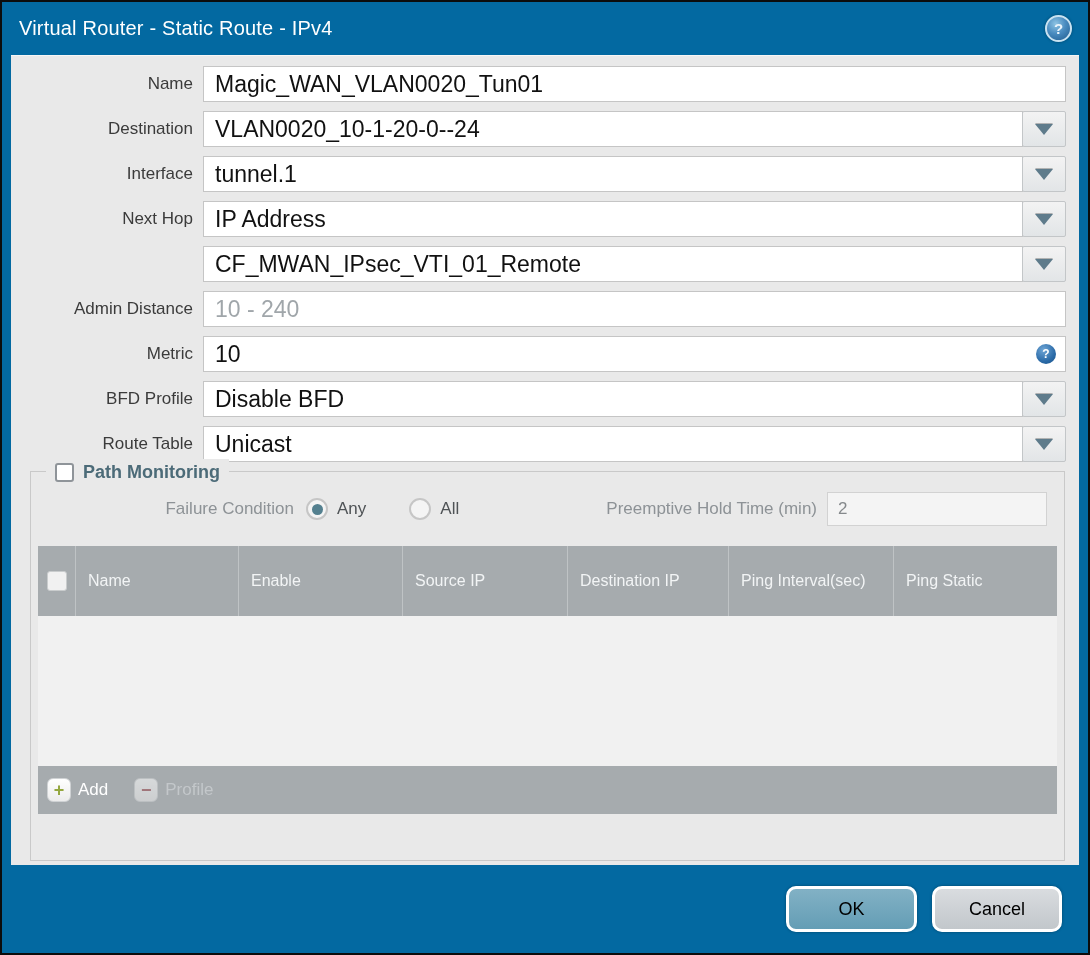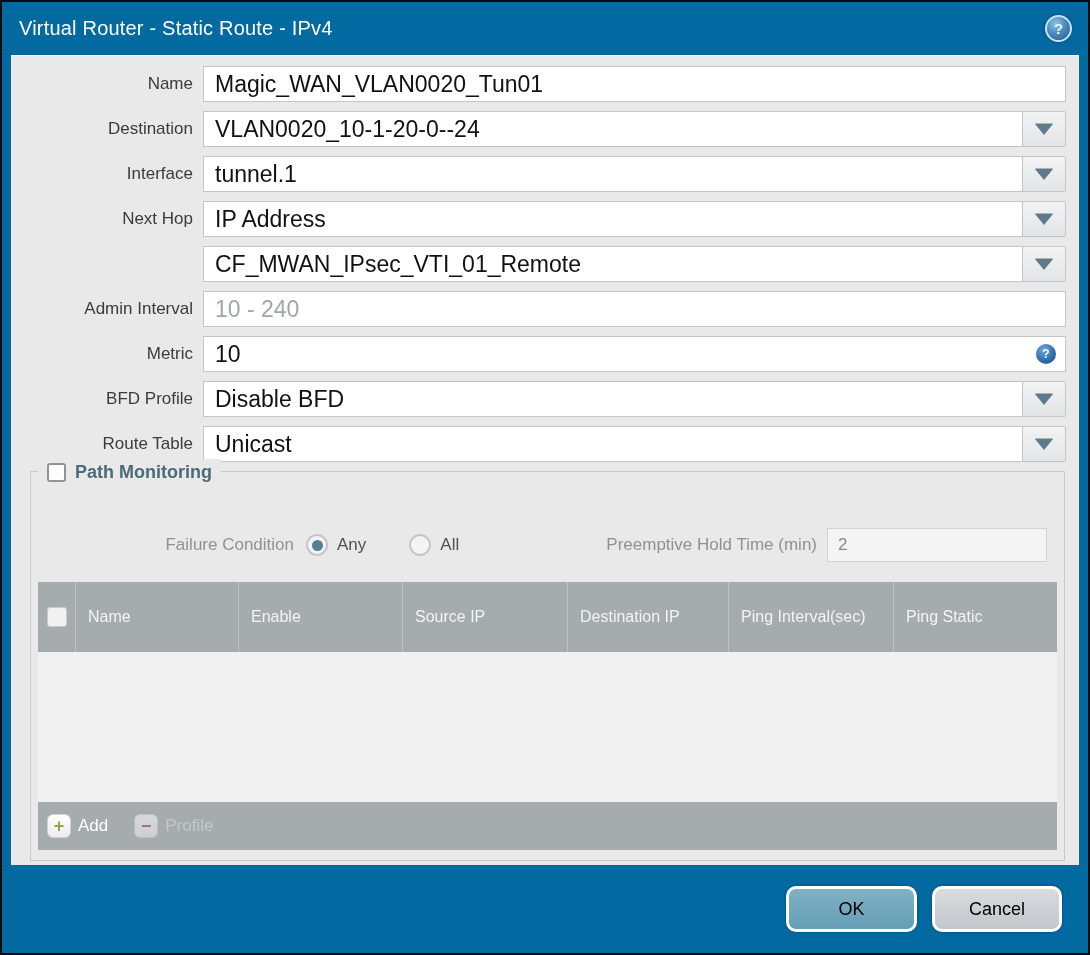--- a/index.html
+++ b/index.html
@@ -60,30 +60,30 @@
     display: grid; place-items: center; cursor: pointer;
   }
   .field-help span { color: #fff; font-size: 12px; font-weight: bold; line-height: 1; }
   
   .pm-fieldset {
     margin: 5px 14px 0 19px; height: 390px;
     border: 1px solid #c9c9c9; background: #e9e9e9;
     position: relative;
   }
   .pm-legend {
-    position: absolute; top: -13px; left: 7px;
+    position: absolute; top: -13px; left: 15px;
     background: #e9e9e9; padding: 0 9px;
     display: flex; align-items: center; gap: 9px; height: 26px;
   }
   .checkbox {
     width: 19px; height: 19px; background: #fff;
     border: 2px solid #8f9499; border-radius: 3px; cursor: pointer;
   }
   .pm-legend-text { font-size: 18px; font-weight: bold; color: #4c6b78; }
-  .pm-cond-row { margin-top: 56px; height: 34px; display: flex; align-items: center; }
+  .pm-cond-row { margin-top: 20px; height: 34px; display: flex; align-items: center; }
   .pm-label { font-size: 17px; color: #8d9296; white-space: nowrap; }
   .fc-label { width: 275px; text-align: right; padding-right: 12px; flex: 0 0 auto; }
   .radio {
     width: 22px; height: 22px; border-radius: 50%;
     background: #f4f4f4; border: 2px solid #c6c6c6;
     display: grid; place-items: center; cursor: pointer; flex: 0 0 auto;
   }
   .radio.selected::after { content: ""; width: 11px; height: 11px; border-radius: 50%; background: #54808f; }
   .radio-label { font-size: 17px; color: #4f5356; margin: 0 0 0 9px; }
   .radio + .radio-label { }
@@ -194,21 +194,21 @@
       <label class="row-label"></label>
       <div class="field-wrap">
         <input class="text-input" value="CF_MWAN_IPsec_VTI_01_Remote" style="">
         <button class="dd-btn">
             <span class="dd-arrow"></span>
           </button>
       </div>
     </div>
 
     <div class="form-row">
-      <label class="row-label">Admin Interval</label>
+      <label class="row-label">Admin Distance</label>
       <div class="field-wrap">
         <input class="text-input" placeholder="10 - 240" style="">
       </div>
     </div>
 
     <div class="form-row">
       <label class="row-label">Metric</label>
       <div class="field-wrap">
         <input class="text-input" value="10" style="">
         <span class="field-help">

